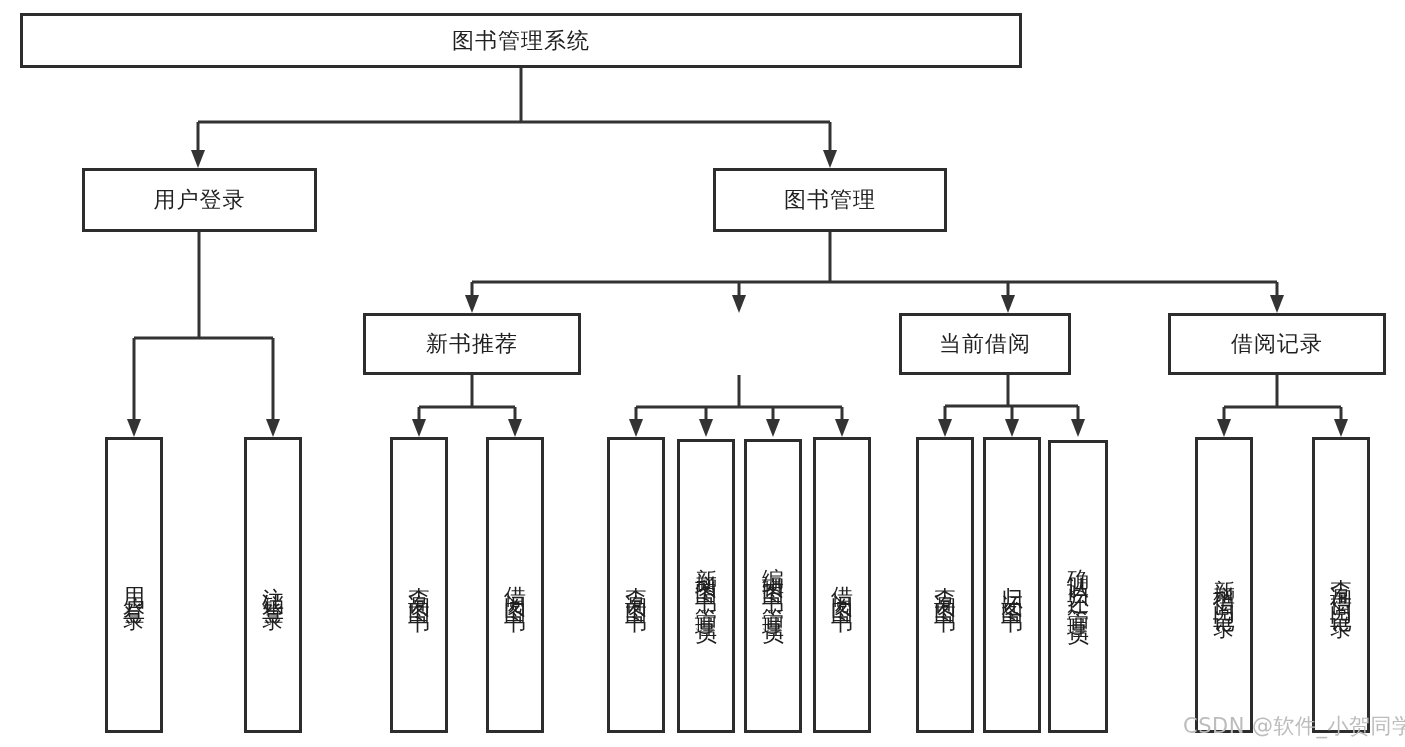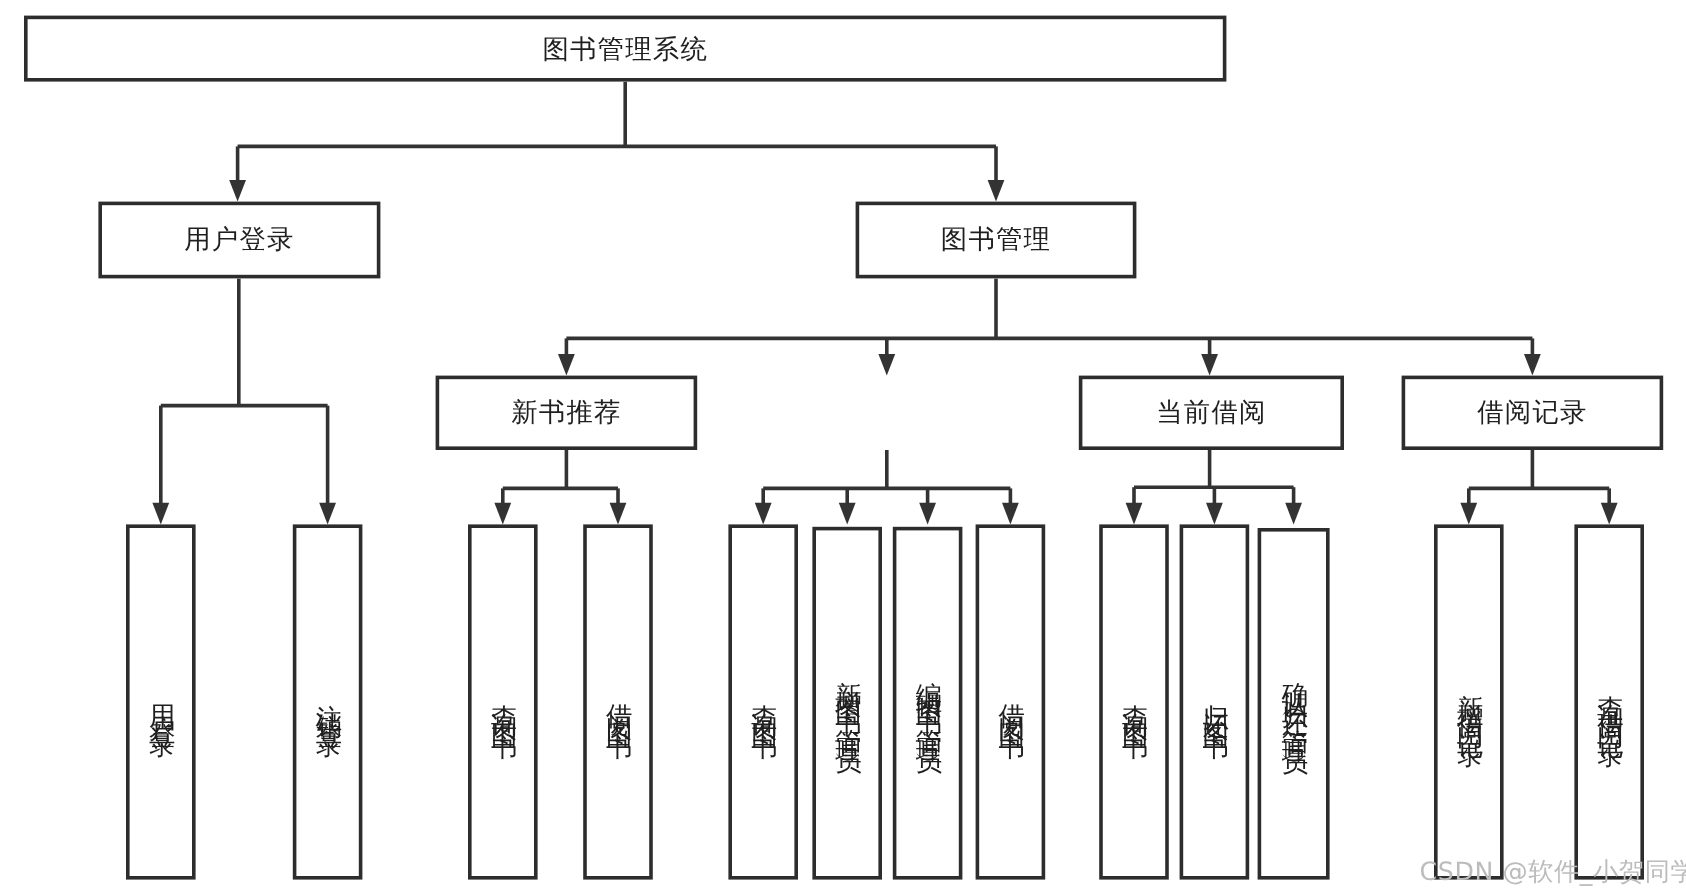--- a/index.html
+++ b/index.html
@@ -93,21 +93,21 @@
     <path d="M1341 407 V421"></path>
       <polygon points="1334,419 1348,419 1341,437"></polygon>
   </svg>
 
   <div class="node h" style="left:20px; top:13px; width:1002px; height:55px;">图书管理系统</div>
 
   <div class="node h" style="left:82px; top:168px; width:235px; height:64px;">用户登录</div>
   <div class="node h" style="left:363px; top:313px; width:218px; height:62px;">新书推荐</div>
 
   <div class="node h" style="left:713px; top:168px; width:234px; height:64px;">图书管理</div>
-  <div class="node h" style="left:899px; top:313px; width:221px; height:62px;">当前借阅</div>
+  <div class="node h" style="left:899px; top:313px; width:172px; height:62px;">当前借阅</div>
   <div class="node h" style="left:1168px; top:313px; width:218px; height:62px;">借阅记录</div>
 
   <div class="node v" style="left:105px; top:437px; width:58px; height:296px;">
     <span>用户登录</span>
   </div>
   <div class="node v" style="left:244px; top:437px; width:58px; height:296px;">
     <span>注销登录</span>
   </div>
 
   <div class="node v" style="left:390px; top:437px; width:58px; height:296px;">

